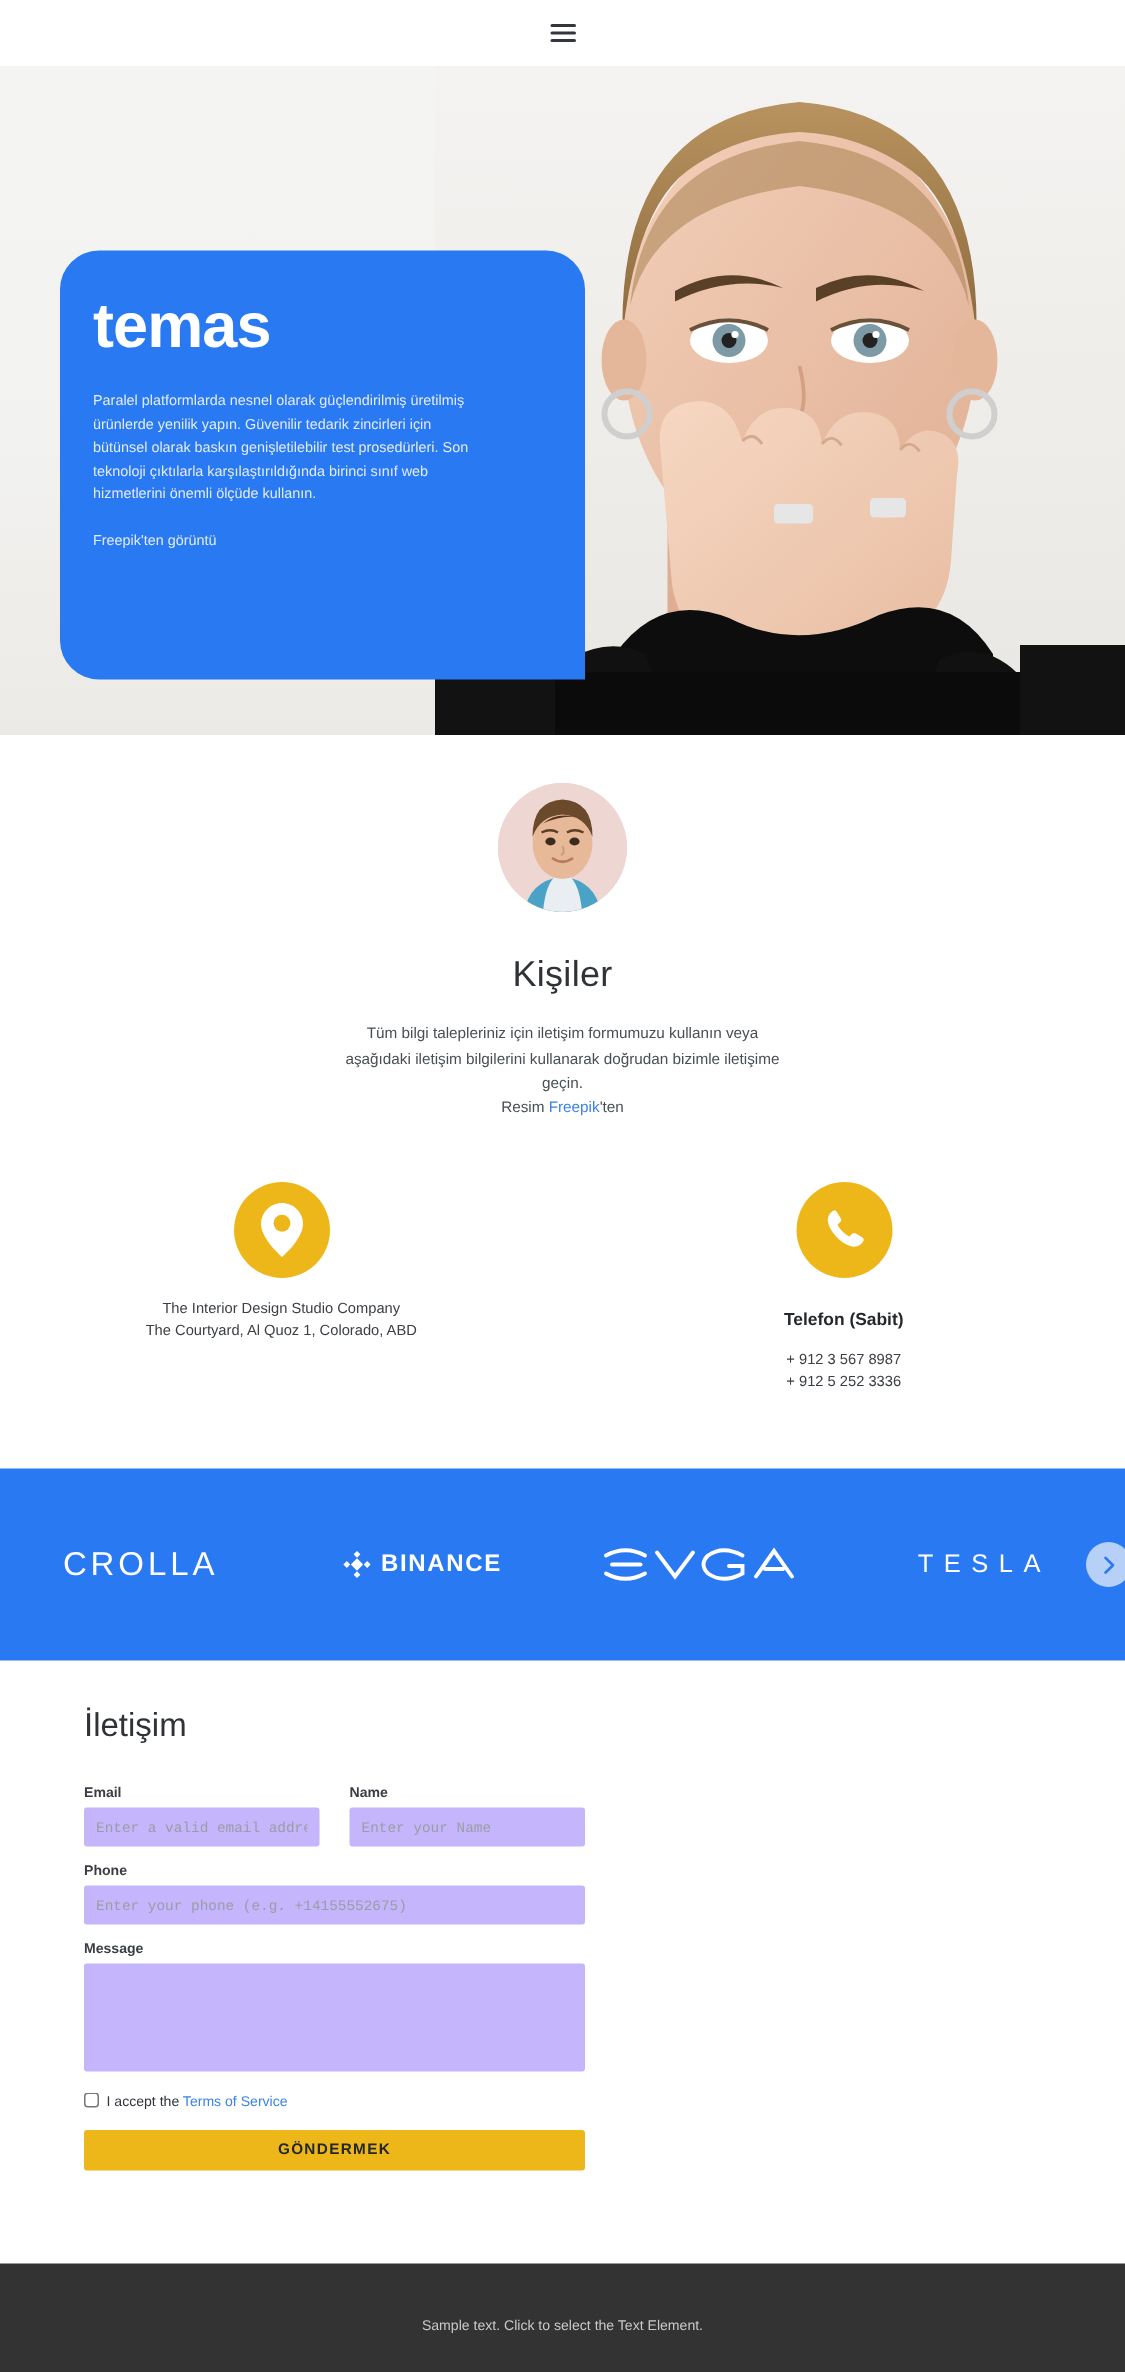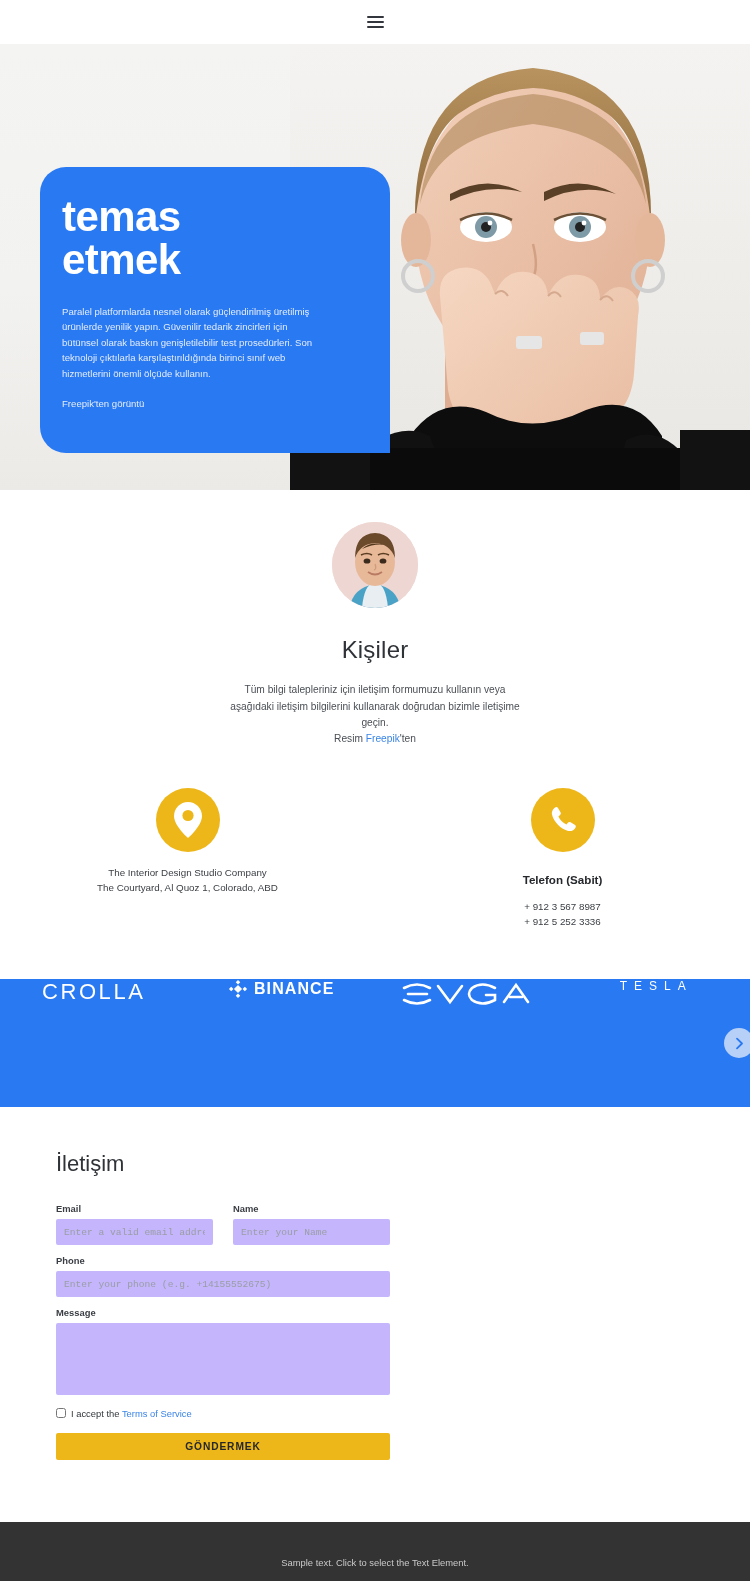--- a/index.html
+++ b/index.html
@@ -156,21 +156,21 @@
     font-size: 9.8px;
     line-height: 1.58;
     color: #3c4046;
   }
 
   
   .brands {
     background: #2979f2;
     height: 128px;
     display: flex;
-    align-items: flex-start;
+    align-items: center;
     position: relative;
   }
   .brand {
     flex: 1 1 25%;
     display: flex;
     align-items: center;
     justify-content: center;
     color: #ffffff;
   }
   .brand svg { display: block; }
@@ -183,21 +183,21 @@
   .brand-binance {
     display: flex;
     align-items: center;
     gap: 6px;
     font-size: 16px;
     font-weight: 700;
     letter-spacing: 1.1px;
     color: #ffffff;
   }
   .brand-tesla {
-    font-size: 12px;
+    font-size: 17px;
     letter-spacing: 7px;
     color: #ffffff;
   }
   .carousel-next {
     position: absolute;
     right: -4px;
     top: 50%;
     transform: translateY(-50%);
     width: 30px;
     height: 30px;
@@ -205,21 +205,21 @@
     background: #b7d0f8;
     display: flex;
     align-items: center;
     justify-content: center;
     cursor: pointer;
   }
 
   
   .form-section {
     background: #ffffff;
-    padding: 44px 0 62px;
+    padding: 30px 0 62px;
     display: flex;
   }
   .form-left { width: 390px; padding-left: 56px; }
   .form-right {
     flex: 1;
     text-align: center;
     padding-top: 52px;
   }
   .form-title {
     font-size: 22px;
@@ -393,21 +393,20 @@
         <path d="M400 446 L400 418 Q370 378 336 396 L322 446 Z" fill="#111111"></path>
         <rect x="0" y="404" width="460" height="42" fill="#0b0b0b"></rect>
         <rect x="0" y="386" width="80" height="60" fill="#121212"></rect>
         <rect x="390" y="386" width="70" height="60" fill="#121212"></rect>
       </svg>
     </div>
 
     <div class="hero-card">
       <div class="hero-title">
         <div>temas</div>
-        <div>etmek</div>
       </div>
       <div class="hero-body">Paralel platformlarda nesnel olarak güçlendirilmiş üretilmiş ürünlerde yenilik yapın. Güvenilir tedarik zincirleri için bütünsel olarak baskın genişletilebilir test prosedürleri. Son teknoloji çıktılarla karşılaştırıldığında birinci sınıf web hizmetlerini önemli ölçüde kullanın.</div>
       <div class="hero-credit">Freepik'ten görüntü</div>
     </div>
   </div>
 
   <div class="contacts">
     <div class="avatar">
       <svg viewBox="0 0 86 86">
         <rect width="86" height="86" fill="#eed6d2"></rect>

